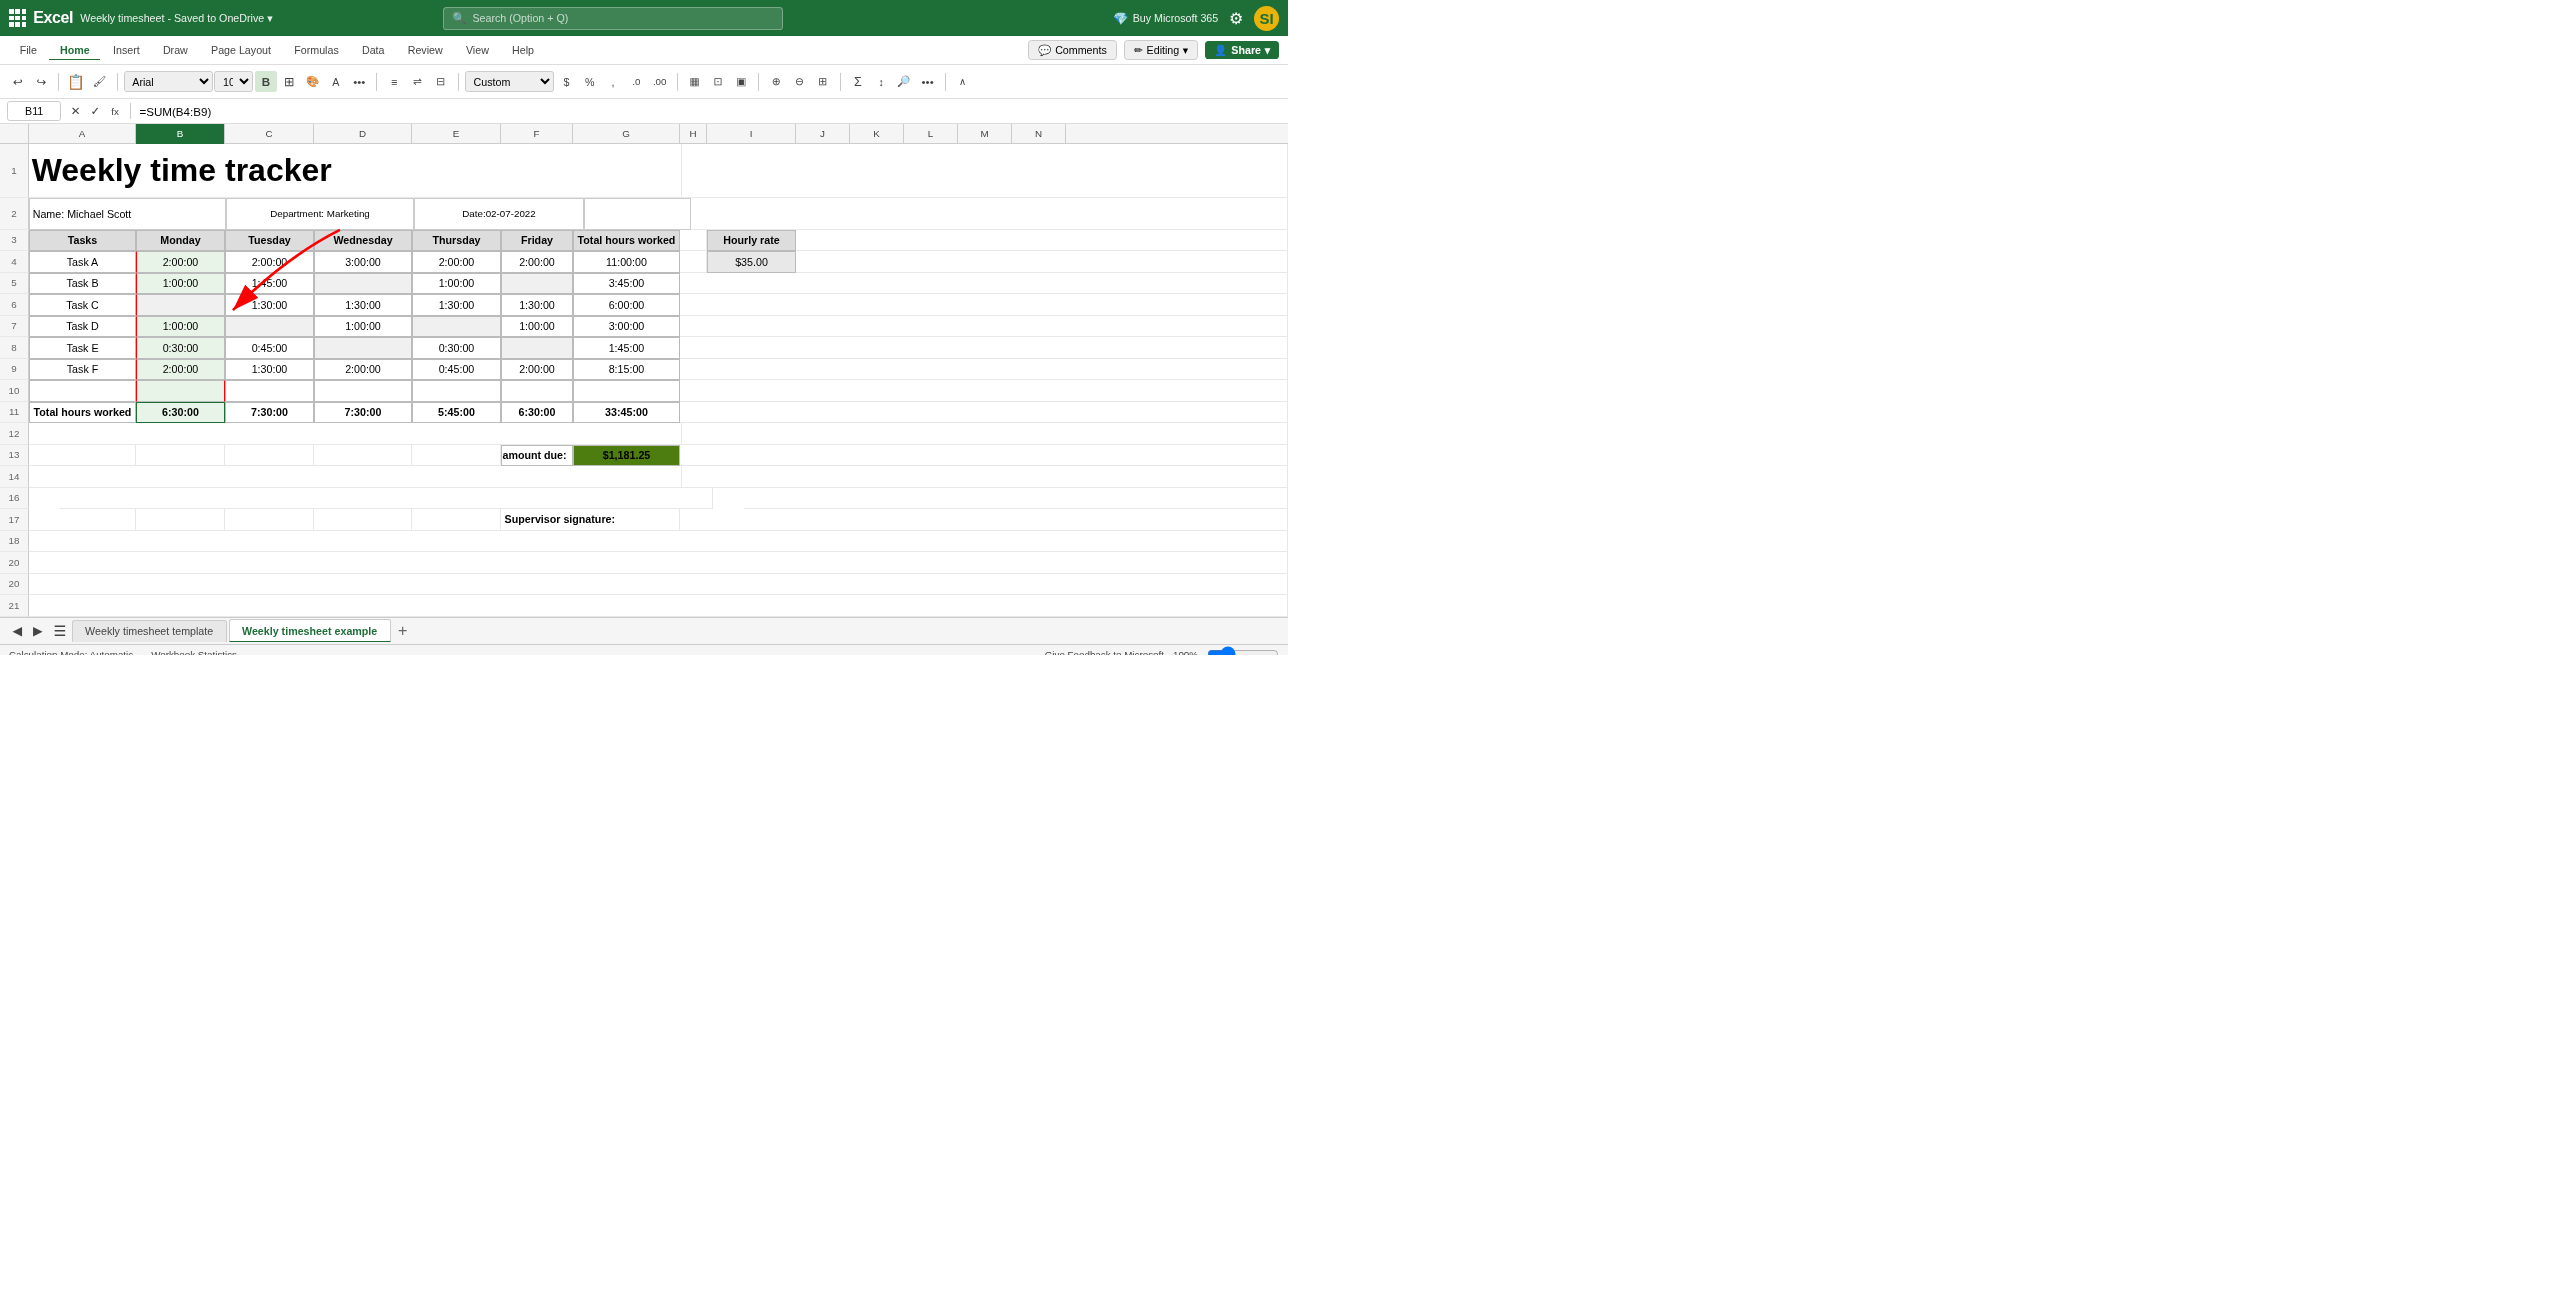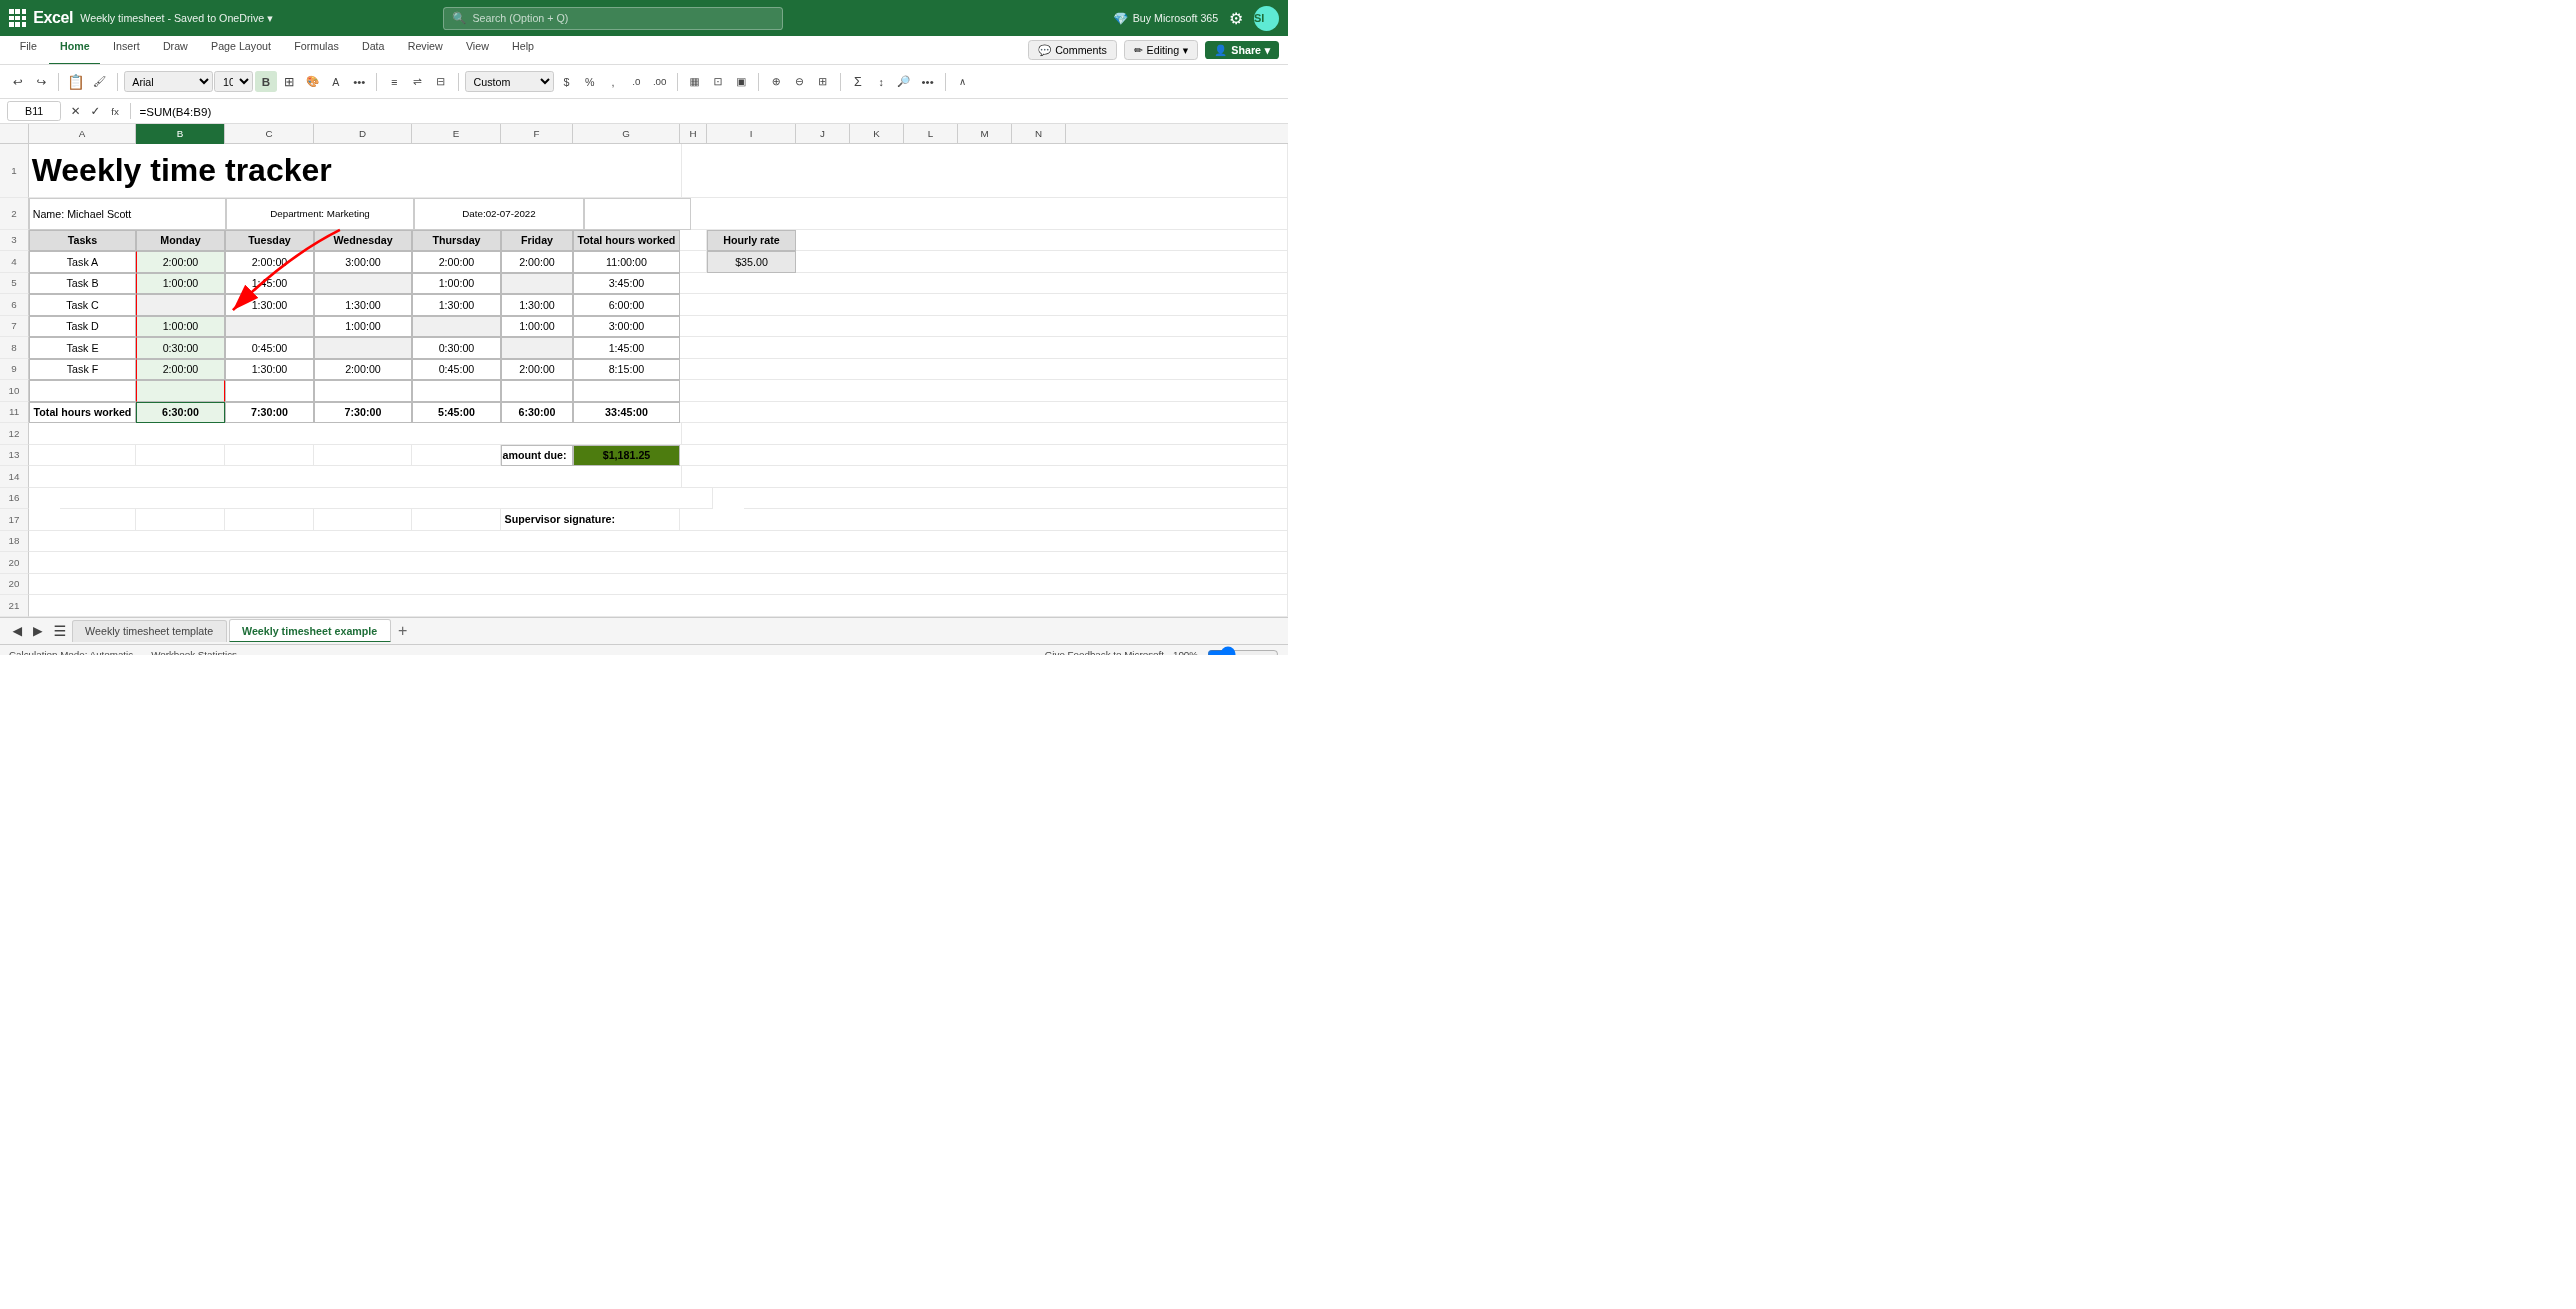--- a/index.html
+++ b/index.html
@@ -16,25 +16,25 @@
     .excel-logo { font-size:16px; font-weight:700; color:#fff; letter-spacing:-0.4px; }
     .search-bar {
       flex: 0 0 340px; margin: 0 auto;
       background: rgba(255,255,255,0.15); border: 0.9px solid rgba(255,255,255,0.3);
       border-radius: 3.6px; display:flex; align-items:center; padding: 0 9px; height:23px; gap:5.4px;
     }
     .search-bar input { background:transparent; border:none; outline:none; color:#fff; font-size:10.7px; width:100%; }
     .search-bar input::placeholder { color:rgba(255,255,255,0.7); }
     .top-bar-right { display:flex; align-items:center; gap:10.7px; margin-left:auto; font-size:10.7px; }
     .ms365-btn { display:flex; align-items:center; gap:3.6px; color:#fff; opacity:0.9; }
-    .avatar { width:25px; height:25px; border-radius:50%; background:#5eead4; display:flex; align-items:center; color:#1e6e38; font-weight:700; font-size:11px; }
+    .avatar { width:25px; height:25px; border-radius:50%; background:#eab308; display:flex; align-items:center; justify-content:center; color:#1e6e38; font-weight:700; font-size:15px; }
 
     
     .ribbon-tabs {
-      display:flex; background:#fff; border-bottom:0.9px solid #ddd;
+      display:flex; align-items:center; background:#fff; border-bottom:0.9px solid #ddd;
       height:29px; padding: 0 9px; gap:1.8px;
     }
     .ribbon-tab {
       padding: 3.6px 10.7px; font-size:10.7px; cursor:pointer; border-radius:2.7px 2.7px 0 0;
       color:#444;
     }
     .ribbon-tab.active { color:#1e6e38; border-bottom:1.8px solid #1e6e38; font-weight:600; }
     .ribbon-right { margin-left:auto; display:flex; align-items:center; gap:7.2px; }
     .comments-btn, .editing-btn, .share-btn {
       display:flex; align-items:center; gap:3.6px; padding:2.7px 9px; border-radius:3.6px; font-size:10.7px; cursor:pointer;

